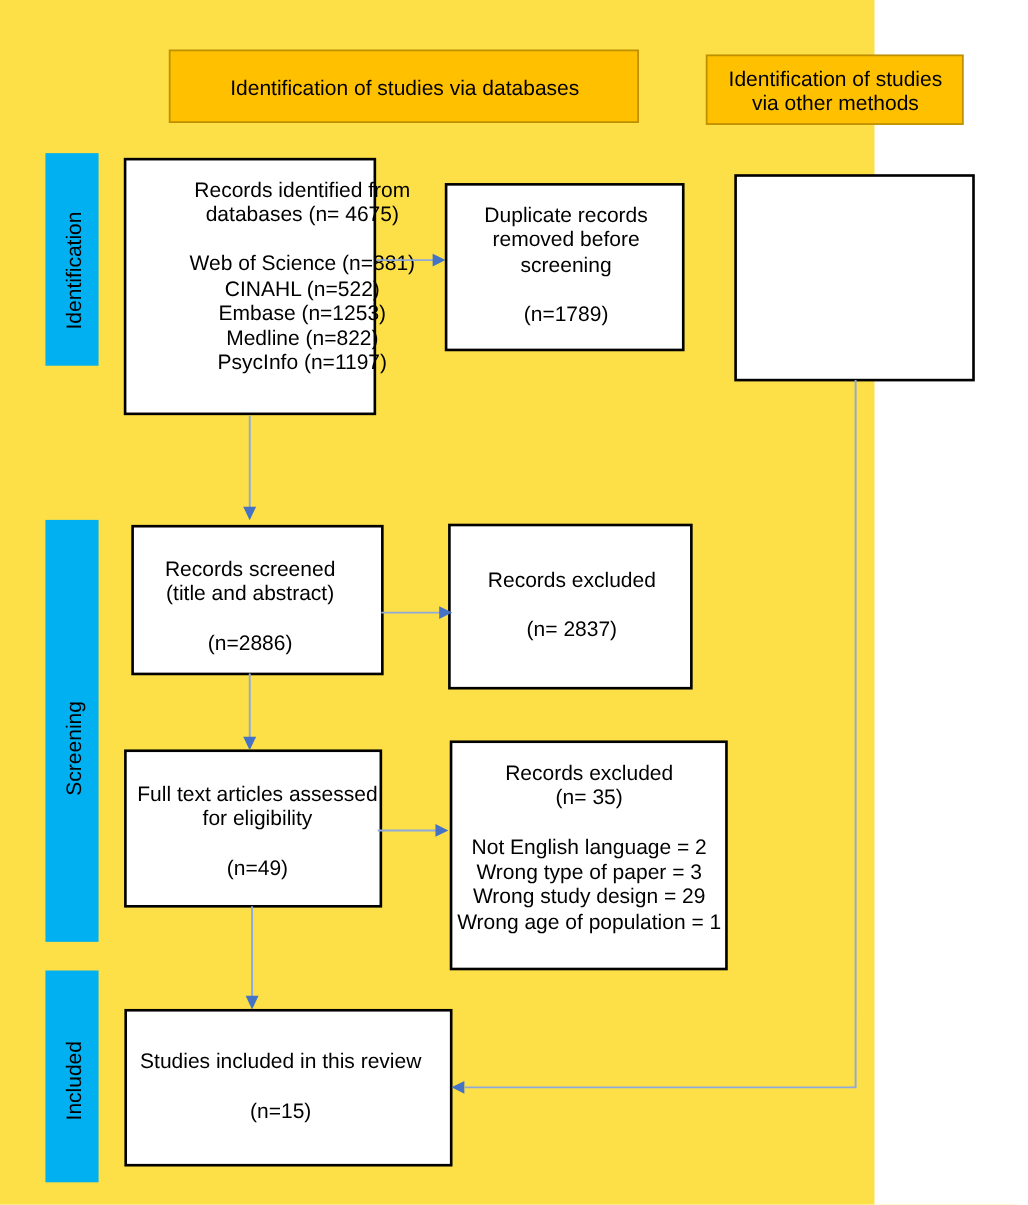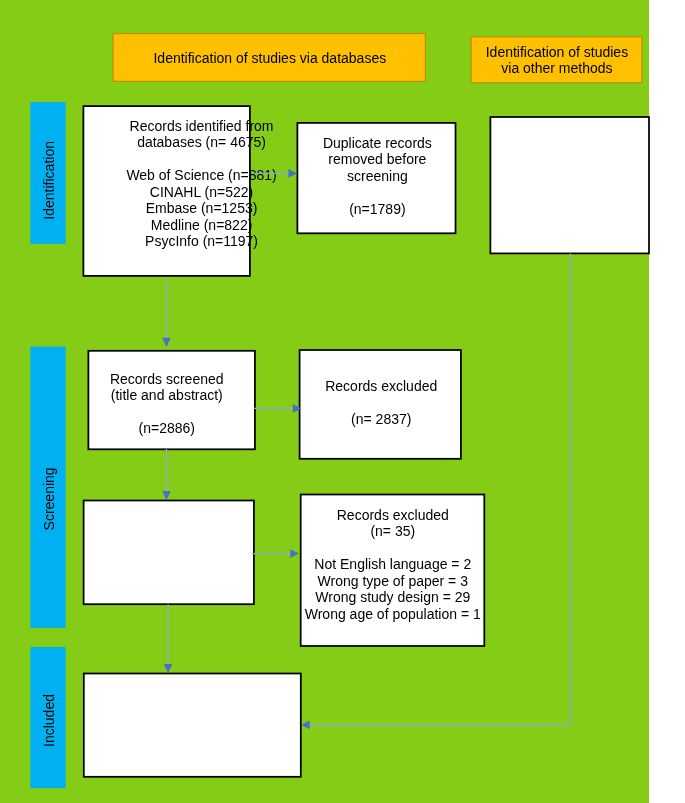--- a/index.html
+++ b/index.html
@@ -1,18 +1,18 @@
 <!DOCTYPE html>
 <html><head>
 <meta charset="utf-8">
 <title>PRISMA 2020 flow diagram</title>
 <style>
   html,body{margin:0;padding:0;background:#fff;}
   body{width:685px;height:803px;font-family:"Liberation Sans",sans-serif;font-size:14px;color:#000;overflow:hidden;}
-  #stage{position:relative;width:649px;height:803px;background:#84cc16;}
+  #stage{position:relative;width:583px;height:803px;background:#fde047;}
   svg.layer{position:absolute;left:0;top:0;width:685px;height:803px;}
   .node{position:absolute;box-sizing:border-box;}
   .vlabel{position:absolute;left:50%;top:50%;transform:translate(-50%,-50%) rotate(-90deg) translate(var(--shift,0px),var(--shift2,1.4px));white-space:nowrap;line-height:16.5px;font-size:14px;color:#000;}
   .txt{position:absolute;text-align:center;line-height:16.5px;white-space:pre;left:var(--dx,-0.9px);width:100%;font-size:14px;color:#000;}
 </style>
 </head>
 <body>
 
 <div id="stage">
 
@@ -76,28 +76,39 @@
     <div class="txt" style="top:19.95px;--dx:-4.90px;">Records screened
 (title and abstract)
 
 (n=2886)</div>
   </div>
   <div class="node" style="left:299.60px;top:350.00px;width:161.30px;height:108.80px;">
     <div class="txt" style="top:27.75px;--dx:1.00px;">Records excluded
 
 (n= 2837)</div>
   </div>
+  <div class="node" style="left:83.60px;top:500.50px;width:170.30px;height:103.70px;">
+    <div class="txt" style="top:20.25px;--dx:2.90px;">Full text articles assessed
+for eligibility
+
+(n=49)</div>
+  </div>
   <div class="node" style="left:300.70px;top:494.50px;width:183.60px;height:151.50px;">
     <div class="txt" style="top:12.25px;--dx:0.30px;">Records excluded
 (n= 35)
 
 Not English language = 2
 Wrong type of paper = 3
 Wrong study design = 29
 Wrong age of population = 1</div>
+  </div>
+  <div class="node" style="left:83.80px;top:673.50px;width:217.00px;height:103.30px;">
+    <div class="txt" style="top:25.45px;--dx:-5.15px;">Studies included in this review
+
+(n=15)</div>
   </div>
 
   <svg class="layer" viewBox="0 0 685 803">
     <g stroke="#8FA9DC" stroke-width="1.3" fill="#4472C4">
       <g>
         <line x1="250.9" y1="173.4" x2="291" y2="173.4"></line>
         <polygon points="288.40,169.10 288.40,177.70 297.00,173.40" stroke="none"></polygon>
       </g>
       <g>
         <line x1="166.5" y1="277" x2="166.5" y2="340"></line>

